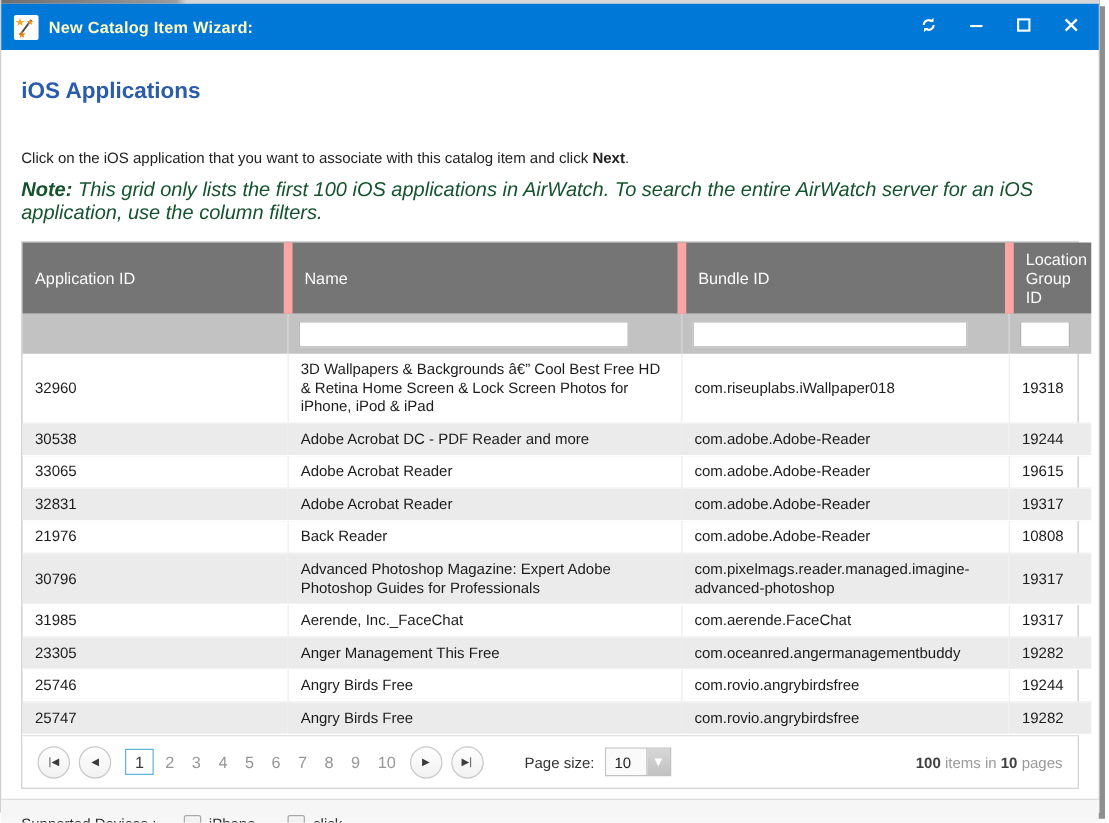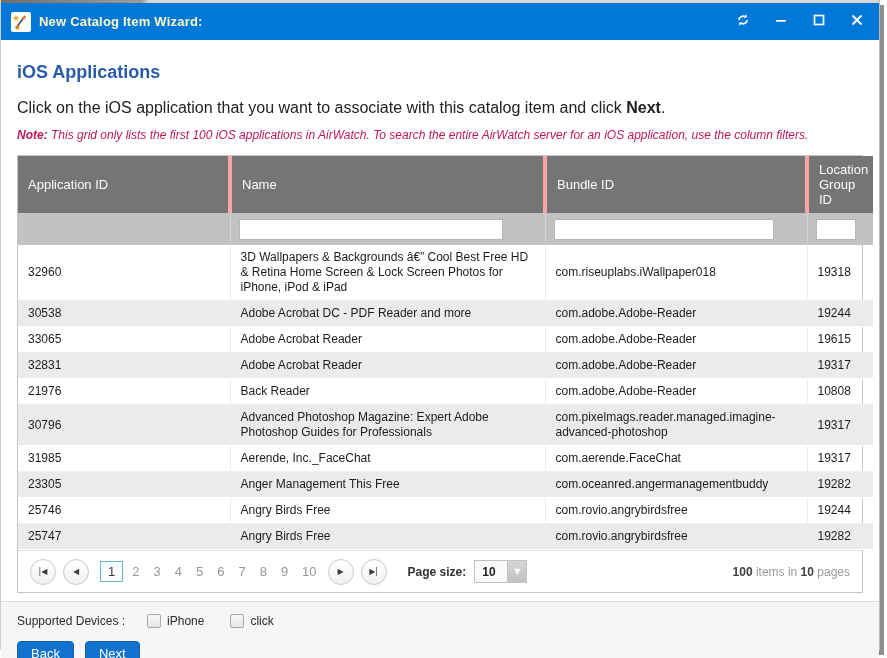--- a/index.html
+++ b/index.html
@@ -16,32 +16,32 @@
   .titlebar { height:37px; background:#0078d7; display:flex; align-items:center; padding:0 10px; }
   .app-icon { width:20px; height:20px; margin-right:8px; flex:0 0 auto; }
   .title-text { color:#fef9c3; font-weight:bold; font-size:13px; letter-spacing:0.2px; }
   .win-controls { margin-left:auto; display:flex; align-items:center; gap:14px; }
   .win-btn { width:24px; height:24px; display:flex; align-items:center; justify-content:center;
              background:transparent; border:none; cursor:pointer; }
 
   
   .content { padding:0 16px; }
   .page-heading { color:#2a5caa; font-size:18px; font-weight:bold; margin-top:22px; }
-  .instruction { font-size:16px; color:#222; margin-top:16px; }
-  .note-line { font-size:12px; color:#be185d; font-style:italic; margin-top:11px; }
+  .instruction { font-size:12px; color:#222; margin-top:36px; }
+  .note-line { font-size:16px; color:#14532d; font-style:italic; margin-top:11px; }
   .note-line b { font-weight:bold; }
 
   
   .grid { margin-top:13px; border:1px solid #c6c6c6; }
   table { width:100%; border-collapse:collapse; table-layout:fixed; font-size:12px; }
   col.c-appid { width:212px; } col.c-name { width:315px; }
   col.c-bundle { width:262px; } col.c-loc { width:66px; }
   thead th { background:#757575; color:#fbfbfb; font-weight:normal; font-size:13px;
              text-align:left; padding:6px 10px; height:42px; vertical-align:middle;
-             border-right:4px solid #fca5a5; }
+             border-right:7px solid #fca5a5; }
   thead th:last-child { border-right:none; }
   tr.filter-row td { background:#c2c2c2; padding:5px 8px; height:32px; border-right:1px solid #d4d4d4; }
   tr.filter-row td:last-child { border-right:none; }
   .filter-input { height:21px; border:1px solid #b5b5b5; background:#fff; padding:0 4px;
                   font-size:12px; font-family:inherit; }
   .fi-name { width:264px; } .fi-bundle { width:220px; } .fi-loc { width:40px; }
   tbody td { padding:5px 10px; color:#1c1c1c; line-height:15px; vertical-align:middle;
              border-bottom:1px solid #f0f0f0; border-right:1px solid #ededed;
              word-wrap:break-word; overflow-wrap:break-word; }
   tbody td:last-child { border-right:none;margin-left:14px; }
@@ -51,21 +51,21 @@
   
   .pager { display:flex; align-items:center; padding:7px 12px; border-top:1px solid #e1e1e1;
            background:#fff; height:42px; }
   .pager-btn { width:26px; height:26px; border-radius:50%; border:1px solid #c9c9c9;
                background:linear-gradient(#ffffff,#f1f1f1); color:#3c3c3c;
                font-family:"DejaVu Sans",sans-serif; font-size:8px; line-height:1;
                display:flex; align-items:center; justify-content:center; cursor:pointer; margin-right:7px; }
   .page-nums { display:flex; align-items:center; margin:0 4px; }
   .page-num { color:#979797; font-size:13px; padding:2px 7px; cursor:pointer; }
   .page-num.current { color:#3a3a3a; border:1px solid #5fb6da; background:#fff; padding:2px 7px; margin-right:2px; }
-  .pagesize-wrap { display:flex; align-items:center; margin-left:14px;font-weight:bold; }
+  .pagesize-wrap { display:flex; align-items:center; margin-left:26px; }
   .pagesize-label { font-size:12px; color:#333; margin-right:8px; }
   .dropdown { display:flex; border:1px solid #c2c2c2; height:23px; }
   .dropdown-value { width:32px; background:#fafafa; font-size:12px; color:#222;
                     display:flex; align-items:center; padding-left:7px; }
   .dropdown-arrow { width:19px; background:linear-gradient(#d6d6d6,#c2c2c2); color:#fff;
                     font-size:8px; display:flex; align-items:center; justify-content:center;
                     cursor:pointer; border-left:1px solid #c2c2c2; font-family:"DejaVu Sans",sans-serif; }
   .pager-summary { margin-left:auto; font-size:12px; color:#9a9a9a; }
   .pager-summary b { color:#404040; }
 

